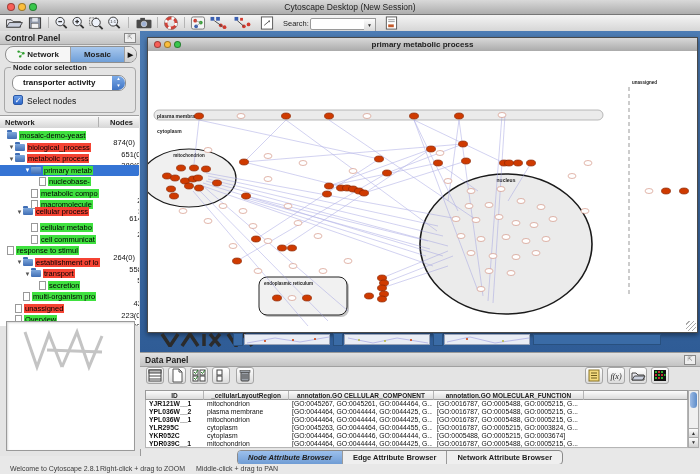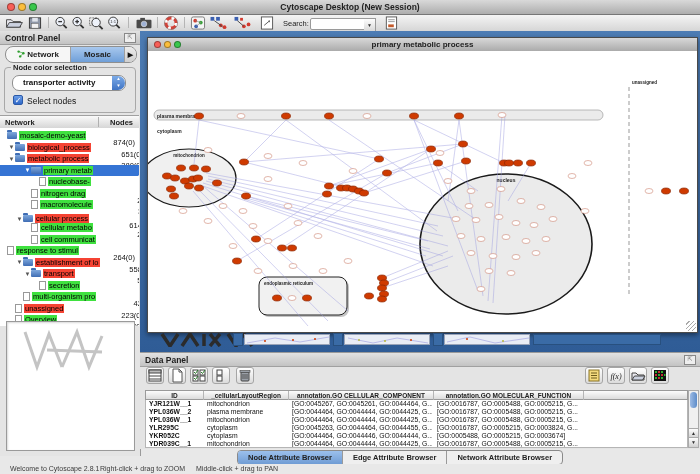--- a/index.html
+++ b/index.html
@@ -1,20 +1,20 @@
 <!DOCTYPE html>
 <html><head>
 <meta charset="utf-8">
 <style>
   html,body{margin:0;padding:0;background:#555;font-family:"Liberation Sans",sans-serif;}
   #window{position:relative;width:700px;height:474px;background:#e8e8e8;overflow:hidden;-webkit-font-smoothing:antialiased;}
   
   #titlebar{position:absolute;left:0;top:0;width:700px;height:14px;background:linear-gradient(#d9d9d9,#adadad);border-bottom:1px solid #767676;}
   .light{position:absolute;top:3px;width:8px;height:8px;border-radius:50%;border:1px solid rgba(0,0,0,.35);box-sizing:border-box;}
-  #win-title{position:absolute;left:0;right:0;top:2px;text-align:center;font-size:8.5px;font-weight:bold;color:#222;}
+  #win-title{position:absolute;left:0;right:0;top:2px;text-align:center;font-size:8.5px;font-weight:normal;color:#222;}
   
   #toolbar{position:absolute;left:0;top:15px;width:700px;height:16px;background:linear-gradient(#f4f4f4,#d6d6d6);border-bottom:1px solid #9a9a9a;}
   .tbtn{position:absolute;top:1px;width:20px;height:14px;padding:0;border:0;background:transparent;cursor:default;}
   .tbtn svg{width:20px;height:14px;display:block;}
   .tsep{position:absolute;top:2px;width:1px;height:11px;background:#b5b5b5;}
   #search-label{position:absolute;top:4px;font-size:7.5px;color:#222;}
   #search-input{position:absolute;top:2.5px;width:50px;height:10px;border:1px solid #9a9a9a;border-radius:2px;background:#fff;font-size:7px;padding:0 2px;}
   #search-dd{position:absolute;top:2.5px;width:11px;height:12px;border:1px solid #9a9a9a;border-left:0;background:linear-gradient(#fdfdfd,#d8d8d8);font-size:5px;color:#333;text-align:center;line-height:12px;}
   
   #control-panel{position:absolute;left:0;top:31px;width:140px;height:425px;background:#e4e4e4;border-right:1px solid #9a9a9a;}
@@ -77,21 +77,21 @@
   .drow{position:absolute;left:0;width:100%;height:8px;line-height:8px;white-space:nowrap;}
   .dcell{position:absolute;top:0;font-size:6.8px;color:#111;overflow:hidden;white-space:nowrap;height:8px;}
   .dcell.id{font-weight:bold;}
   #dp-scroll{position:absolute;left:548px;top:37px;width:11px;height:58px;background:#f0f0f0;border:1px solid #aaa;box-sizing:border-box;}
   #dp-thumb{position:absolute;left:1px;top:1px;width:7px;height:16px;border-radius:4px;background:linear-gradient(90deg,#9dbbe4,#5d8cc9);}
   .scr-arrow{position:absolute;left:0;width:9px;height:9px;font-size:5px;line-height:9px;text-align:center;color:#333;background:linear-gradient(#fdfdfd,#d0d0d0);border-top:1px solid #aaa;}
   
   #bottom-tabs{position:absolute;left:237px;top:450px;height:13px;display:flex;border:1px solid #8a8a8a;border-radius:4px;overflow:hidden;background:#efefef;}
   .btab{height:13px;line-height:13px;padding:0 10px;font-size:7.5px;font-weight:bold;color:#222;border-right:1px solid #9a9a9a;}
   .btab:last-child{border-right:0;}
-  .btab.sel{background:linear-gradient(#9cc0ec,#6f9cd4);}
+  .btab.sel{background:linear-gradient(#9cc0ec,#6f9cd4);font-style:italic;}
   #statusbar{position:absolute;left:0;top:464px;width:700px;height:10px;background:#e8e8e8;}
   .stx{position:absolute;top:1px;font-size:7px;color:#3a3a3a;white-space:nowrap;}
 </style>
 </head>
 <body>
 
 <div id="window">
 
   <div id="titlebar">
     <span class="light" style="left:7px;background:#f85f57"></span>
@@ -266,30 +266,30 @@
           <span class="tcount">209(...</span>
         </div>
       <div class="trow" style="top:48px;padding-left:32px">
           <span class="noarr"></span>
           <span class="file"></span>
           <span class="tlabel g">nucleobase-</span>
         </div>
       <div class="trow" style="top:59.5px;padding-left:24px">
           <span class="noarr"></span>
           <span class="file"></span>
-          <span class="tlabel g">nitrogen drag</span>
+          <span class="tlabel g">metabolic compo</span>
           <span class="tcount">209(0)</span>
         </div>
       <div class="trow" style="top:71px;padding-left:24px">
           <span class="noarr"></span>
           <span class="file"></span>
           <span class="tlabel g">macromolecule</span>
           <span class="tcount">311(0)</span>
         </div>
-      <div class="trow" style="top:85px;padding-left:16px">
+      <div class="trow" style="top:78px;padding-left:16px">
           <span class="arr">▼</span>
           <span class="fold"></span>
           <span class="tlabel r">cellular process</span>
           <span class="tcount">614(0)</span>
         </div>
       <div class="trow" style="top:94px;padding-left:24px">
           <span class="noarr"></span>
           <span class="file"></span>
           <span class="tlabel g">cellular metabo</span>
           <span class="tcount">209(0)</span>

